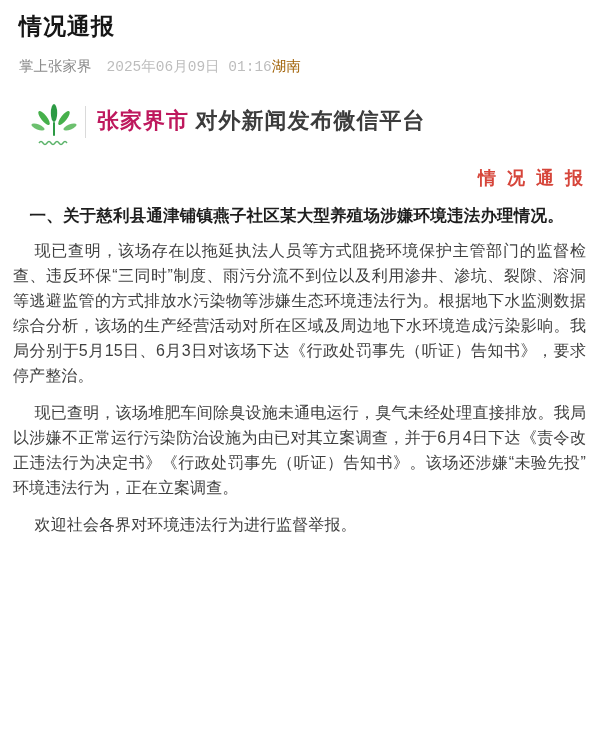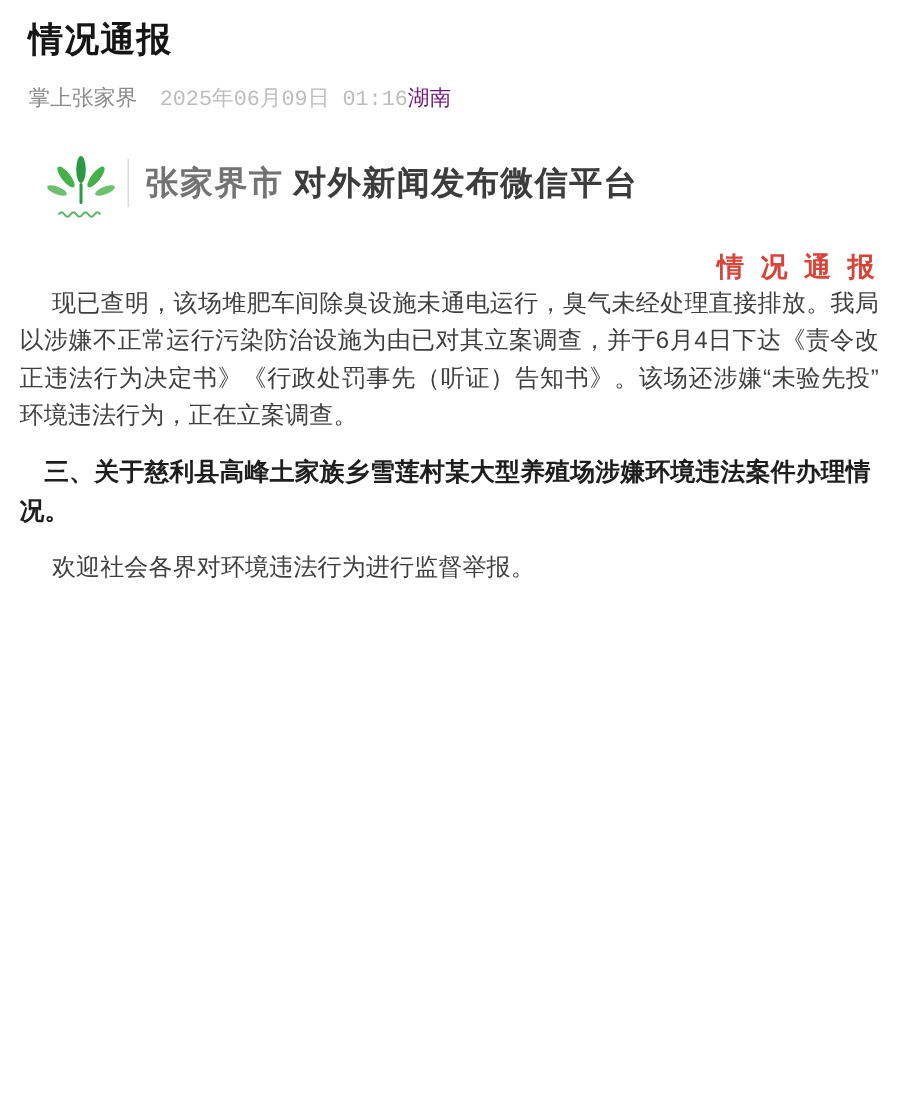--- a/index.html
+++ b/index.html
@@ -13,33 +13,33 @@
   .page-title{
     font-size:23px;font-weight:700;color:#161616;
     margin:0 0 16px 6px;line-height:32px;letter-spacing:1px;
   }
   .byline{
     display:flex;align-items:center;margin:5px 0 0 6px;
     font-size:14.5px;line-height:18px;font-family:Liberation Mono, monospace;
   }
   .account-name{color:#8a8a8a;margin-right:15px;}
   .publish-time{color:#bdbdbd;}
-  .region-label{color:#701a75;}
+  .region-label{color:#a16207;}
 
   .banner{
     display:flex;align-items:center;height:52px;margin:22px 0 0 18px;
   }
   .banner-logo{flex:0 0 auto;width:46px;height:50px;}
   .banner-divider{width:1px;height:32px;background:#dadada;margin:0 11px 4px 8px;}
   .banner-title{
     font-family:"Liberation Serif","DejaVu Serif",serif;
     font-weight:700;font-size:22px;letter-spacing:1px;line-height:30px;
     margin-bottom:4px;white-space:nowrap;
   }
-  .brand-green{color:#737373;}
+  .brand-green{color:#be185d;font-family:Liberation Mono, monospace;}
   .brand-rest{color:#3c3c3c;text-align:center;}
 
   .notice-title{
     margin:16px 0 0;text-align:right;
     color:#d6453a;font-weight:700;font-size:18px;line-height:24px;
     letter-spacing:3px;
   }
 
   .section-heading{
     margin:12px 0 10px;font-size:16.5px;font-weight:700;color:#1e1e1e;
@@ -82,24 +82,27 @@
     </span>
     <span class="banner-divider"></span>
     <span class="banner-title">
       <span class="brand-green">张家界市</span>
       <span class="brand-rest">对外新闻发布微信平台</span>
     </span>
   </div>
 
   <div class="notice-title">情 况 通 报</div>
 
+  <div>
+    <div class="section-heading">一、关于慈利县通津铺镇燕子社区某大型养殖场涉嫌环境违法办理情况。</div>
+    <p class="para">现已查明，该场存在以拖延执法人员等方式阻挠环境保护主管部门的监督检查、违反环保“三同时”制度、雨污分流不到位以及利用渗井、渗坑、裂隙、溶洞等逃避监管的方式排放水污染物等涉嫌生态环境违法行为。根据地下水监测数据综合分析，该场的生产经营活动对所在区域及周边地下水环境造成污染影响。我局分别于5月15日、6月3日对该场下达《行政处罚事先（听证）告知书》，要求停产整治。</p>
+  </div>
 
   <div>
     <p class="para">现已查明，该场堆肥车间除臭设施未通电运行，臭气未经处理直接排放。我局以涉嫌不正常运行污染防治设施为由已对其立案调查，并于6月4日下达《责令改正违法行为决定书》《行政处罚事先（听证）告知书》。该场还涉嫌“未验先投”环境违法行为，正在立案调查。</p>
   </div>
 
   <div>
-    <div class="section-heading">三、关于慈利县高峰土家族乡雪莲村某大型养殖场涉嫌环境违法案件办理情况。</div>
   </div>
 
   <p class="para closing">欢迎社会各界对环境违法行为进行监督举报。</p>
 
 </div>
 
 </body></html>

